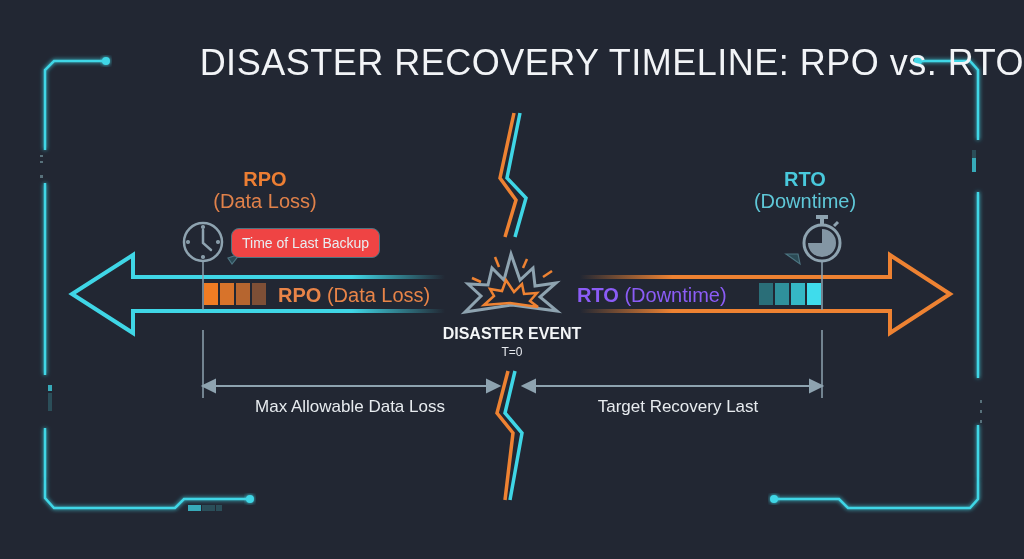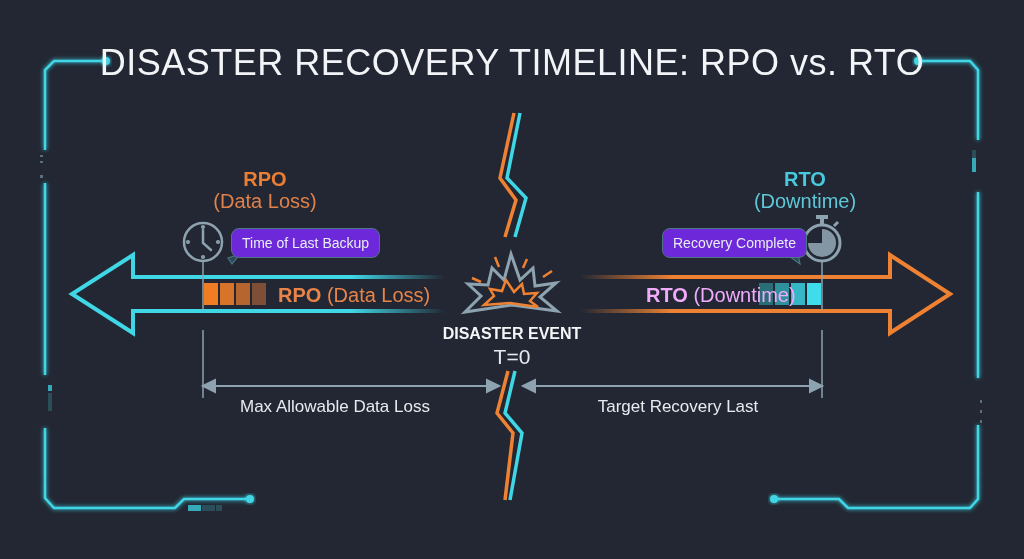--- a/index.html
+++ b/index.html
@@ -1,35 +1,35 @@
 <!DOCTYPE html>
 <html><head>
 <meta charset="utf-8">
 <style>
   html, body { margin:0; padding:0; }
   body { width:1024px; height:559px; background:#222733; overflow:hidden; position:relative; font-family:"Liberation Sans", sans-serif; }
   .stage { position:absolute; left:0; top:0; width:1024px; height:559px; }
   svg.bg { position:absolute; left:0; top:0; }
   .txt { position:absolute; white-space:nowrap; }
-  .title { left:0; width:1024px; top:42px; text-align:center; color:#f2f4f7; font-size:36px; letter-spacing:0.5px; }
+  .title { left:0; width:1024px; top:42px; text-align:right; color:#f2f4f7; font-size:36px; letter-spacing:0.5px; }
   .rpo-head { left:200px; width:130px; top:168px; text-align:center; color:#ec7e33; font-size:20px; font-weight:bold; }
   .rpo-sub { left:190px; width:150px; top:190px; text-align:center; color:#e0814a; font-size:20px; }
   .rto-head { left:740px; width:130px; top:168px; text-align:center; color:#49c9dc; font-size:20px; font-weight:bold; }
   .rto-sub { left:730px; width:150px; top:190px; text-align:center; color:#5fc8d8; font-size:20px; }
-  .bubble { position:absolute; background:#6d28d9; border:1.5px solid #4d7582; border-radius:8px; color:#e8eef2; font-size:14px; padding:6px 10px; }
+  .bubble { position:absolute; background:#ef4444; border:1.5px solid #4d7582; border-radius:8px; color:#e8eef2; font-size:14px; padding:6px 10px; }
   .bubble-left { left:231px; top:228px; }
   .bubble-right { left:662px; top:228px; }
   .bar-label { position:absolute; font-size:20px; top:284px; }
   .rpo-bar-label { left:278px; color:#e88448; }
-  .rto-bar-label { left:646px; color:#f0abfc; }
+  .rto-bar-label { left:577px; color:#8b5cf6; }
   .bar-label b { font-weight:bold; }
   .event-title { left:412px; width:200px; top:325px; text-align:center; color:#f4f6f8; font-size:16px; font-weight:bold; }
-  .event-sub { left:412px; width:200px; top:345px; text-align:center; color:#e6e9ee; font-size:21px; }
+  .event-sub { left:412px; width:200px; top:345px; text-align:center; color:#e6e9ee; font-size:12px; }
   .span-label { position:absolute; top:397px; color:#e7ebef; font-size:17px; }
-  .span-left { left:240px; width:220px; text-align:left; }
+  .span-left { left:240px; width:220px; text-align:center; }
   .span-right { left:568px; width:220px; text-align:center; }
 </style>
 </head>
 <body>
 
 <div class="stage">
 
   <svg class="bg" width="1024" height="559" viewBox="0 0 1024 559">
     <defs>
       <filter id="glow" x="-20%" y="-20%" width="140%" height="140%">
@@ -172,21 +172,20 @@
 
   <div class="txt title">DISASTER RECOVERY TIMELINE: RPO vs. RTO</div>
 
   <div class="txt rpo-head">RPO</div>
   <div class="txt rpo-sub">(Data Loss)</div>
 
   <div class="txt rto-head">RTO</div>
   <div class="txt rto-sub">(Downtime)</div>
 
   <div class="bubble bubble-left">Time of Last Backup</div>
-  <div class="bubble bubble-right">Recovery Complete</div>
 
   <div class="bar-label rpo-bar-label"><b>RPO</b><span> (Data Loss)</span></div>
   <div class="bar-label rto-bar-label"><b>RTO</b><span> (Downtime)</span></div>
 
   <div class="txt event-title">DISASTER EVENT</div>
   <div class="txt event-sub">T=0</div>
 
   <div class="span-label span-left">Max Allowable Data Loss</div>
   <div class="span-label span-right">Target Recovery Last</div>
 </div>

